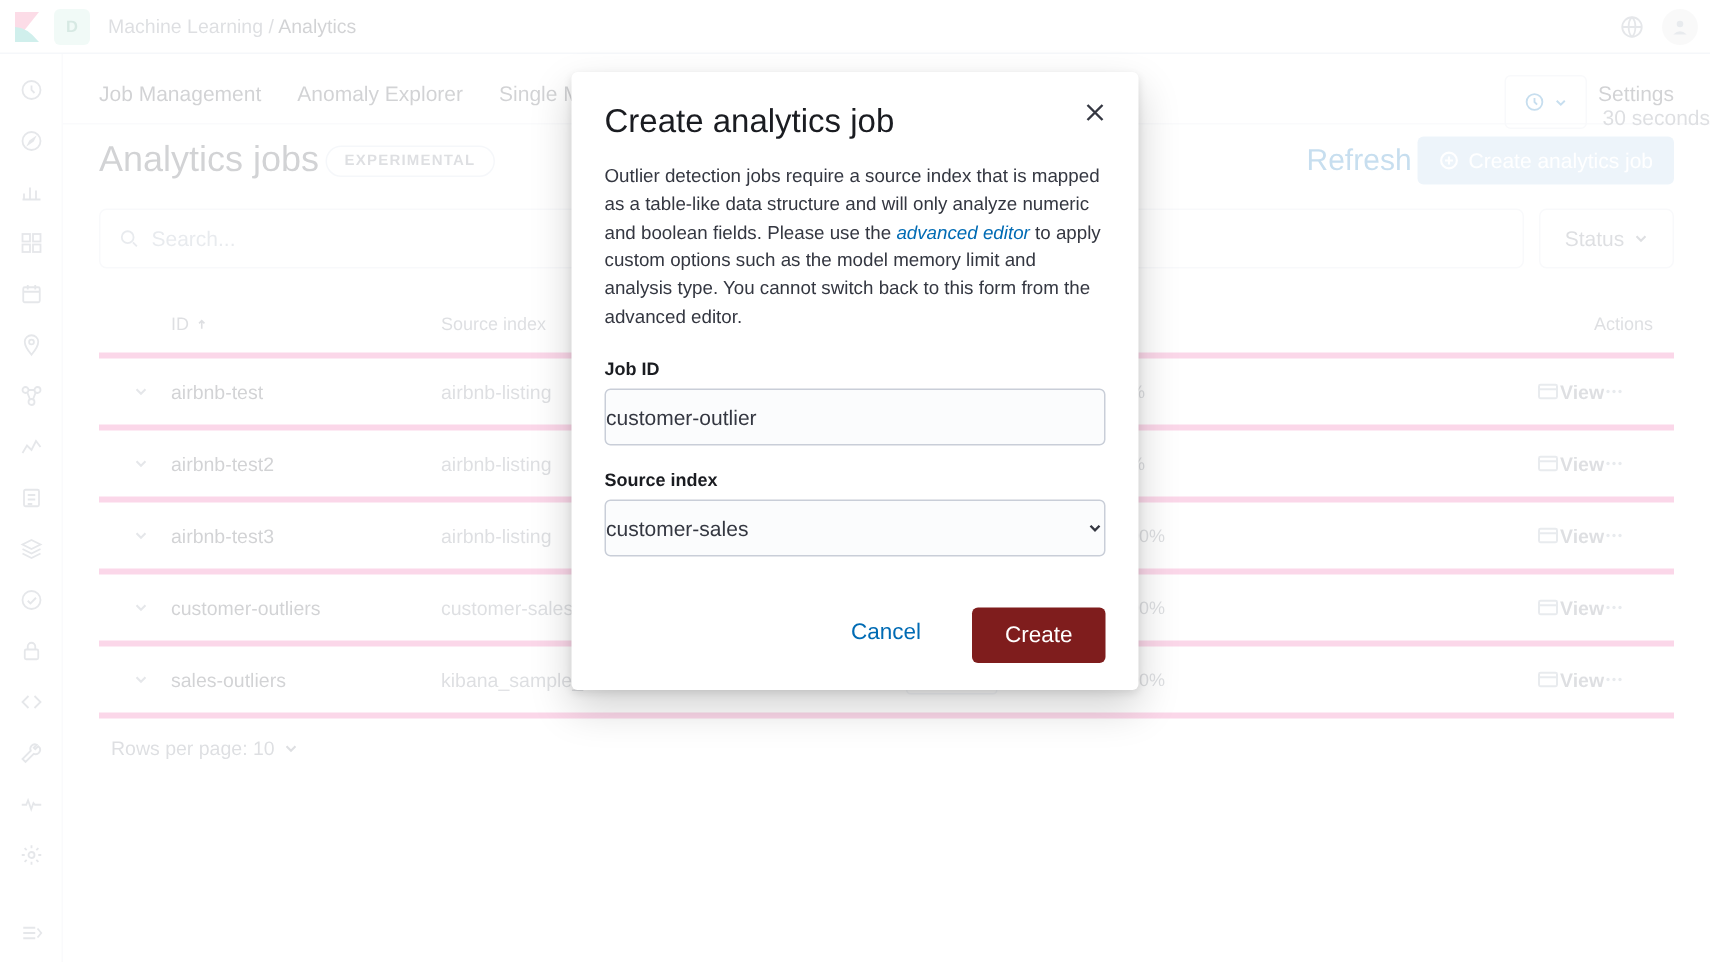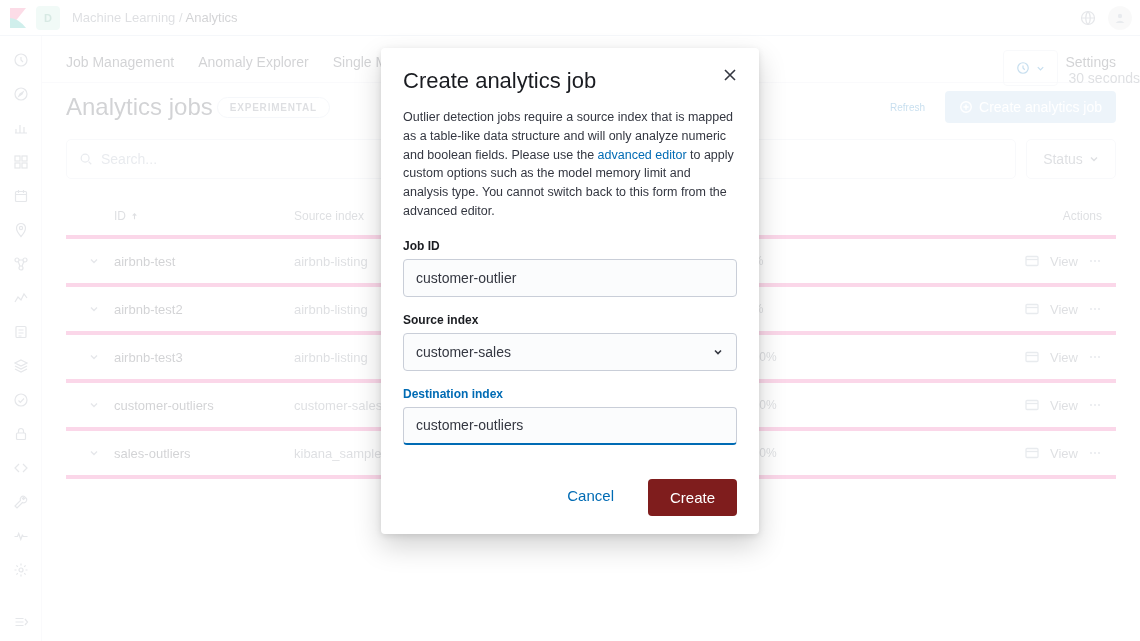--- a/index.html
+++ b/index.html
@@ -76,21 +76,21 @@
       padding: 8px 24px 0 24px;
       gap: 4px;
     }
     .page-title { font-size: 24px; color:#343741; font-weight:400;}
     .badge-exp {
       border:1px solid #D3DAE6; border-radius: 14px;
       padding: 4px 12px; font-size: 10px; letter-spacing: 0.8px;
       color:#69707D; font-weight:600;
     }
     .title-spacer { flex:1;}
-    .btn-link { color:#006BB4; font-size:10px; cursor:pointer; margin-right:16px;}
+    .btn-link { color:#006BB4; font-size:20px; cursor:pointer; }
     .btn-primary {
       background:#AECDE9; color:#fff; border-radius:4px;
       padding: 8px 14px; display:flex; align-items:center; gap:6px;
       cursor:pointer;
     }
     .content-pad { padding: 16px 24px;}
     .search-row { display:flex; gap:10px; }
     .search-input {
       flex:1; border:1px solid #e0e3eb; border-radius:5px;
       height:40px; display:flex; align-items:center; padding:0 12px;
@@ -117,21 +117,21 @@
     .expand-ic { color:#8A919F; display:flex; justify-content:center;}
     .status-pill {
       border:1px solid #D3DAE6; border-radius:3px;
       padding:2px 8px; font-size:12px; color:#69707D;
       display:inline-block;
     }
     .progress-cell { display:flex; align-items:center; gap:8px;}
     .pbar { width:34px; height:10px; background:#E6EBF2; border-radius:2px; position:relative;}
     .pbar .fill { position:absolute; top:0; left:0; bottom:0; background:#9BB7E0; border-radius:2px;}
     .pval { color:#69707D; font-size:12px;}
-    .actions-cell { display:flex; justify-content:flex-end; align-items:center; gap:10px; padding-right:6px;}
+    .actions-cell { display:flex; align-items:center; padding-right:6px;font-weight:bold;}
     .eye-ic, .dots-ic { color:#98A2B3; display:flex; align-items:center;}
     .view-lbl { color:#69707D; font-size:13px;}
     .th-actions{ text-align:right; padding-right:6px;}
     .pager { padding: 12px 8px; color:#69707D; font-size:13px; display:flex; align-items:center; gap:6px;}
     
     .refresh-zone {
       position:absolute; right: 0; top: 50px;
       display:flex; gap:10px; align-items:flex-end;
       z-index:1;
     }
@@ -160,28 +160,28 @@
     .modal-body {
       padding: 14px 22px 6px 22px;
       overflow-y:auto;
       max-height: 374px;
     }
     .modal-body::-webkit-scrollbar{width:5px;}
     .modal-body::-webkit-scrollbar-thumb{background:#c7cbd4;border-radius:3px;}
     .field-label { font-size:12px; font-weight:700; color:#1a1c21; margin-bottom:2px;}
     .subtitle { font-size:17px; color:#1a1c21; margin-bottom:10px;}
     .desc { font-size:12.5px; color:#343741; line-height:1.5; margin-bottom:18px;}
-    .desc a { color:#006BB4; text-decoration:none;}
+    .desc a { color:#006BB4; text-decoration:none;font-style:italic;}
     .form-group { margin-bottom:16px;}
     .form-group .lbl { font-size:12px; font-weight:700; color:#1a1c21; margin-bottom:6px; display:block;}
     .form-group .lbl.active { color:#006BB4;}
     .text-input, .select-input {
       width:100%; height:38px; border:1px solid #c9ced8;
       background:#FBFCFD;
-      border-radius:4px; padding:0 12px; font-size:14px; color:#343741;
+      border-radius:4px; padding:0 0; font-size:14px; color:#343741;
       display:flex; align-items:center; justify-content:space-between;
     }
     .text-input.active { border-bottom:2px solid #006BB4;}
     .modal-footer {
       display:flex; justify-content:flex-end; gap:28px;
       padding: 12px 22px 18px;
     }
     .btn-cancel { color:#006BB4; padding:8px 6px; cursor:pointer; font-size:15px;}
     .btn-create {
       background:#7f1d1d; color:#fff; border-radius:4px;
@@ -562,20 +562,26 @@
                     <circle cx="3" cy="7" r="1.1"></circle>
                     <circle cx="7" cy="7" r="1.1"></circle>
                     <circle cx="11" cy="7" r="1.1"></circle>
                   </svg>
       </span>
     </div>
             </div>
           </div>
       </div>
 
+      <div class="pager">
+        <span>Rows per page: 10</span>
+        <svg width="10" height="10" viewBox="0 0 10 10" fill="none" stroke="currentColor" stroke-width="1.4">
+            <path d="M2 3.5 5 6.5 8 3.5"></path>
+          </svg>
+      </div>
     </div>
   </div>
 </div>
 
 <div class="page-overlay"></div>
 
 <div class="modal-wrap">
   <div class="modal-header">
     <div class="modal-title">Create analytics job</div>
     <div class="close-x">
@@ -599,25 +605,19 @@
     <div class="form-group">
       <span class="lbl">Source index</span>
       <div class="select-input">
         <span>customer-sales</span>
         <svg width="12" height="12" viewBox="0 0 12 12" fill="none" stroke="currentColor" stroke-width="1.6">
             <path d="M3 4.5 6 7.5 9 4.5"></path>
           </svg>
       </div>
     </div>
 
-    <div class="form-group">
-      <span class="lbl active">Destination index</span>
-      <div class="text-input active">
-          <span>customer-outliers</span>
-        </div>
-    </div>
 
   </div>
   <div class="modal-footer">
     <div class="btn-cancel">Cancel</div>
     <div class="btn-create">Create</div>
   </div>
 </div>
 
 </body></html>

